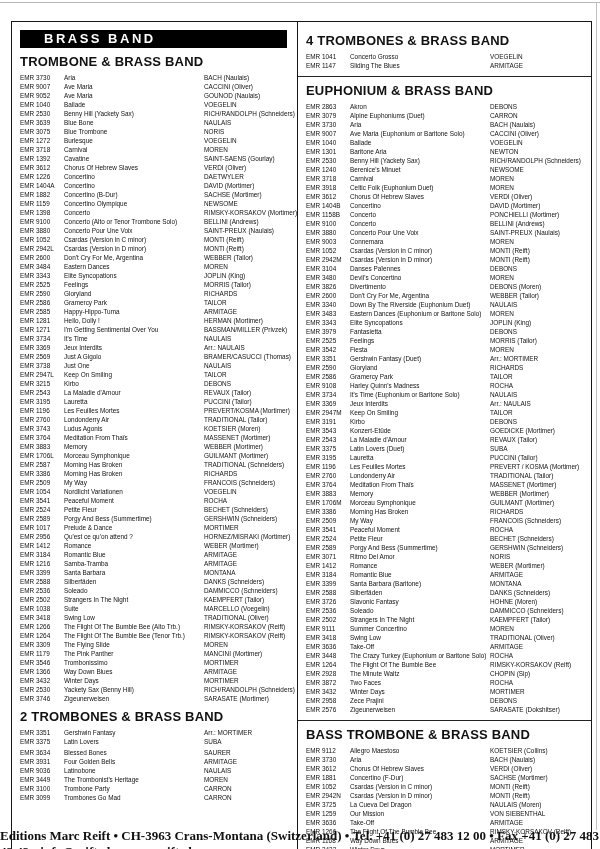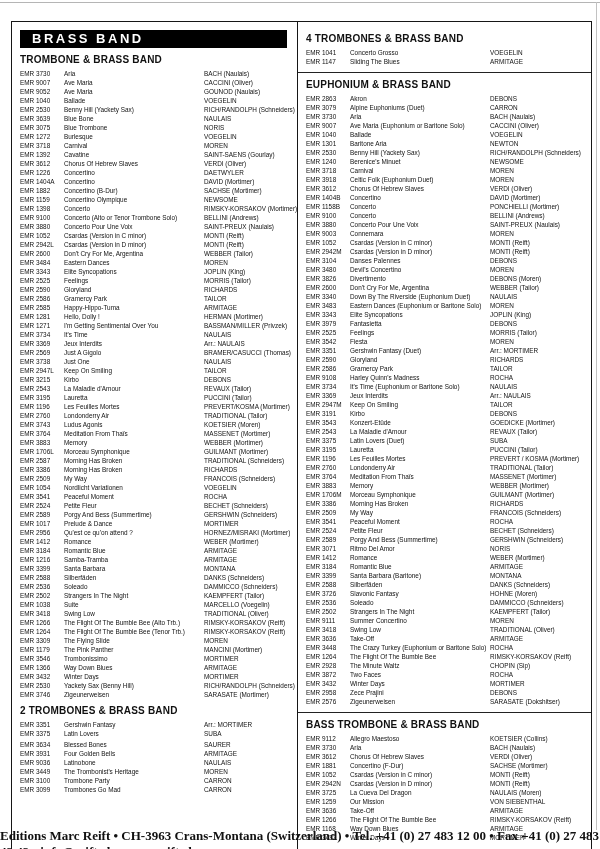--- a/index.html
+++ b/index.html
@@ -8,26 +8,26 @@
   .scan-top { position:absolute; left:0; top:2px; width:600px; height:1px; background:#b5b5b5; }
   .scan-right { position:absolute; right:3px; top:2px; width:1px; height:828px; background:#c2c2c2; }
 
   .content-box { position:absolute; left:11px; top:21px; width:581px;
     border:1.5px solid #161616; background:#fff; display:flex; align-items:stretch; }
   .col { padding:5px 8px 8px 8px; }
   .col-left  { width:285px; flex:none; }
   .col-right { flex:1; border-left:1px solid #161616; }
 
   .band-title-bar { background:#000; color:#fff; height:18px; line-height:18px;
-    font-weight:bold; font-size:13px; letter-spacing:2.5px; padding-left:12px;
+    font-weight:bold; font-size:13px; letter-spacing:2.5px; padding-left:24px;
     margin:3px 2px 6px 0; }
 
   .section { margin-top:2px; }
   .rule { border-top:1px solid #222; margin:6px -8px 0 -8px; }
-  .sec-title { font-size:10px; font-weight:bold; letter-spacing:.2px; margin:6px 0 4px 0; }
+  .sec-title { font-size:13px; font-weight:bold; letter-spacing:.2px; margin:6px 0 4px 0; }
 
   .row { display:flex; line-height:9px; font-size:6.4px; white-space:nowrap; }
   .ref { width:44px; flex:none; }
   .titlecell { width:140px; flex:none; overflow:visible; }
   .composer { flex:1; }
 
   .footer { position:absolute; left:0; top:828px; width:600px; 
     font-family:"Liberation Serif", serif; font-weight:bold; font-size:13px; color:#111; }
 </style>
 </head>

